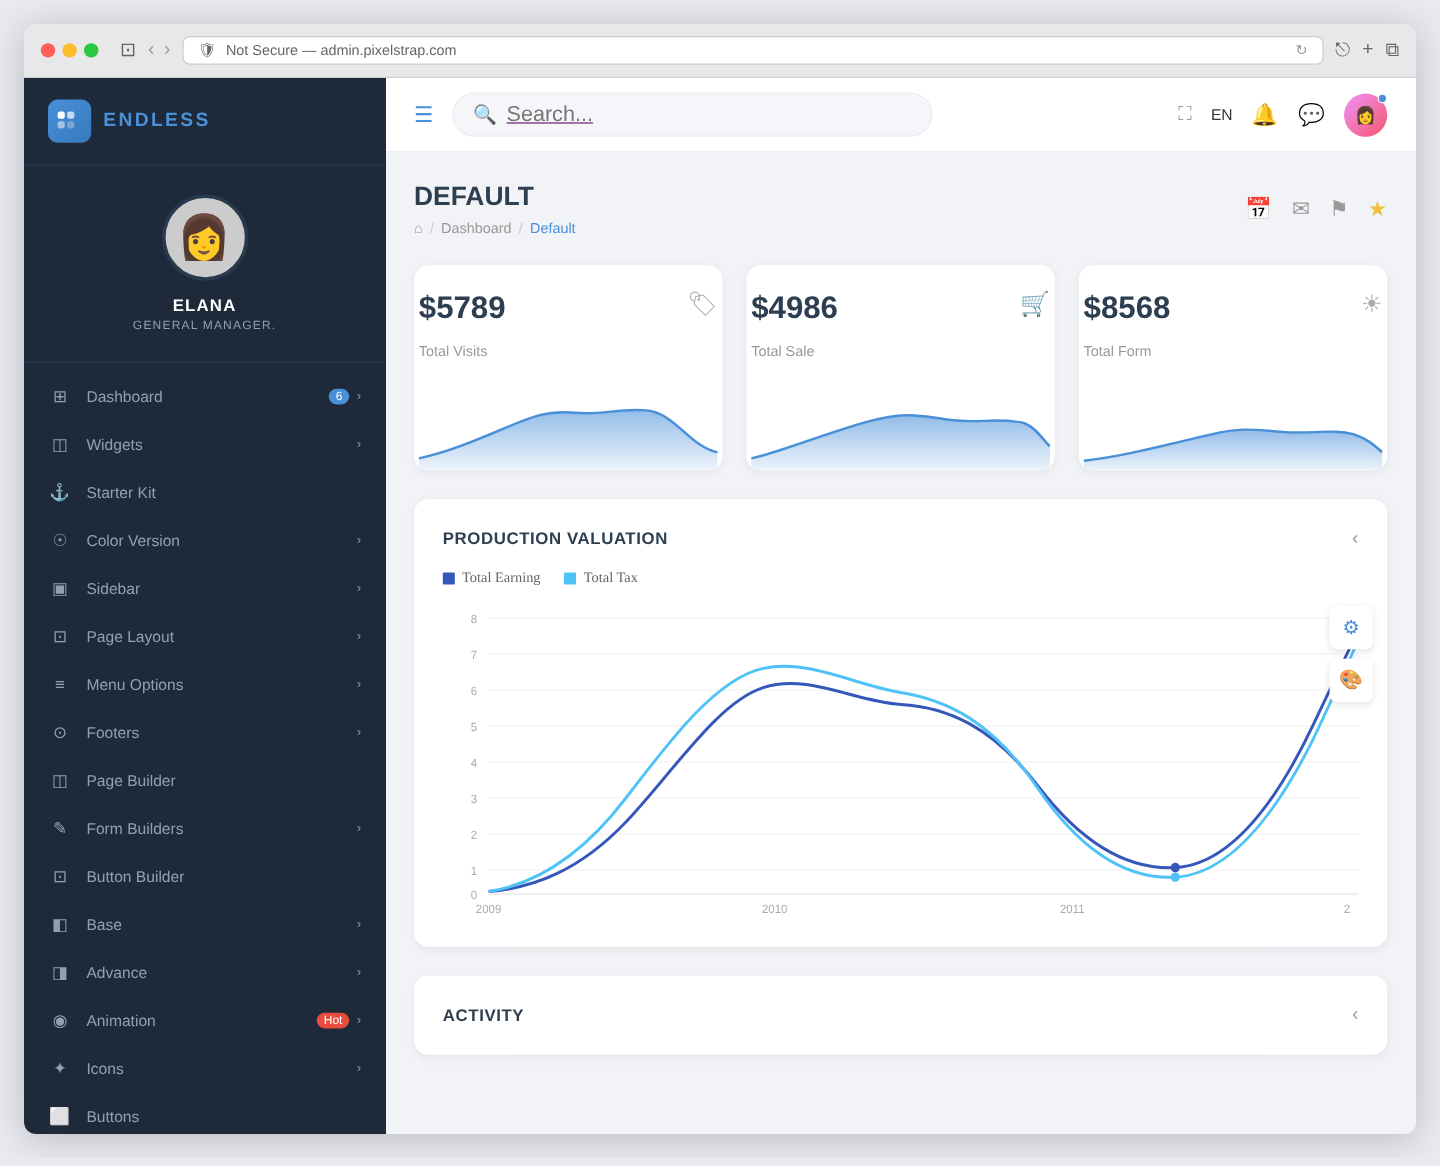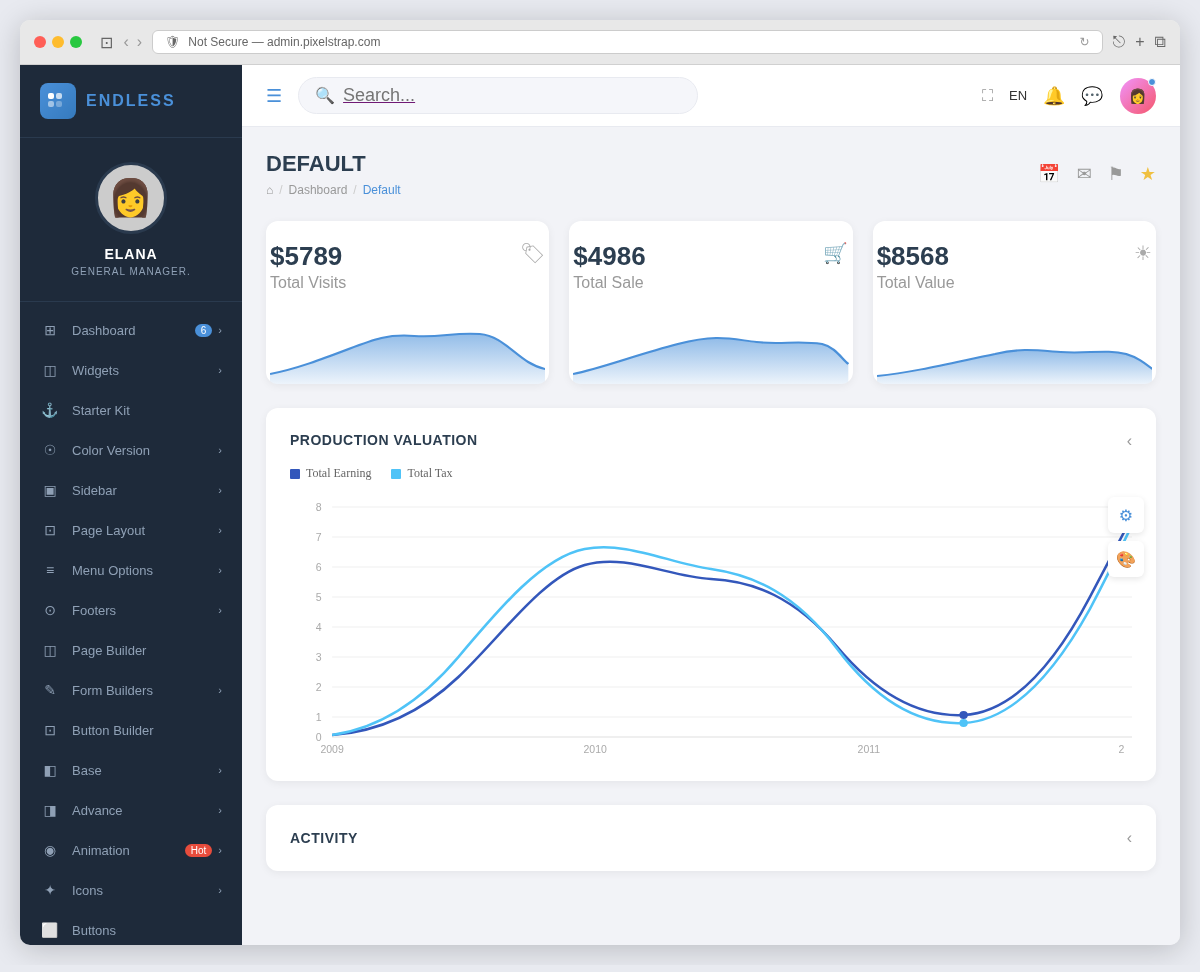--- a/index.html
+++ b/index.html
@@ -45,21 +45,21 @@
       justify-content: center;
       gap: 8px;
     }
 
     .browser-actions { display: flex; gap: 10px; color: #666; font-size: 16px; }
 
     .app-layout { display: flex; height: 880px; background: #f2f3f7; }
 
     
     .sidebar {
-      width: 222px;
+      width: 301px;
       background: #1e2a3a;
       color: #8fa0b5;
       display: flex;
       flex-direction: column;
       overflow-y: auto;
       flex-shrink: 0;
     }
 
     .sidebar-brand {
       padding: 18px 20px;
@@ -302,21 +302,21 @@
     }
 
     .stat-card-top {
       display: flex;
       align-items: flex-start;
       justify-content: space-between;
       margin-bottom: 4px;
     }
 
     .stat-value { font-size: 26px; font-weight: 700; color: #2c3e50; }
-    .stat-label { font-size: 16px; color: #999; margin-top: 2px; }
+    .stat-label { font-size: 12px; color: #999; margin-top: 14px; }
     .stat-icon { font-size: 20px; color: #aaa; }
 
     .stat-chart {
       height: 80px;
       margin-top: 12px;
     }
 
     
     .area-chart { width: 100%; height: 80px; }
 
@@ -631,21 +631,21 @@
           </defs>
           <path d="M0,70 C20,65 50,50 80,40 C110,30 120,35 140,38 C160,41 170,36 190,40 C200,43 205,55 210,60 L210,80 L0,80 Z" fill="url(#grad1)"></path>
           <path d="M0,70 C20,65 50,50 80,40 C110,30 120,35 140,38 C160,41 170,36 190,40 C200,43 205,55 210,60" fill="none" stroke="#4a90d9" stroke-width="2"></path>
         </svg>
       </div>
     </div>
             <div class="stat-card">
       <div class="stat-card-top">
         <div>
           <div class="stat-value">$8568</div>
-          <div class="stat-label">Total Value</div>
+          <div class="stat-label">Total Form</div>
         </div>
         <span class="stat-icon">☀</span>
       </div>
       <div class="stat-chart">
         <svg class="area-chart" viewBox="0 0 210 80" preserveAspectRatio="none">
           <defs>
             <linearGradient id="grad2" x1="0" y1="0" x2="0" y2="1">
               <stop offset="0%" stop-color="#4a90d9" stop-opacity="0.6"></stop>
               <stop offset="100%" stop-color="#4a90d9" stop-opacity="0.1"></stop>
             </linearGradient>

